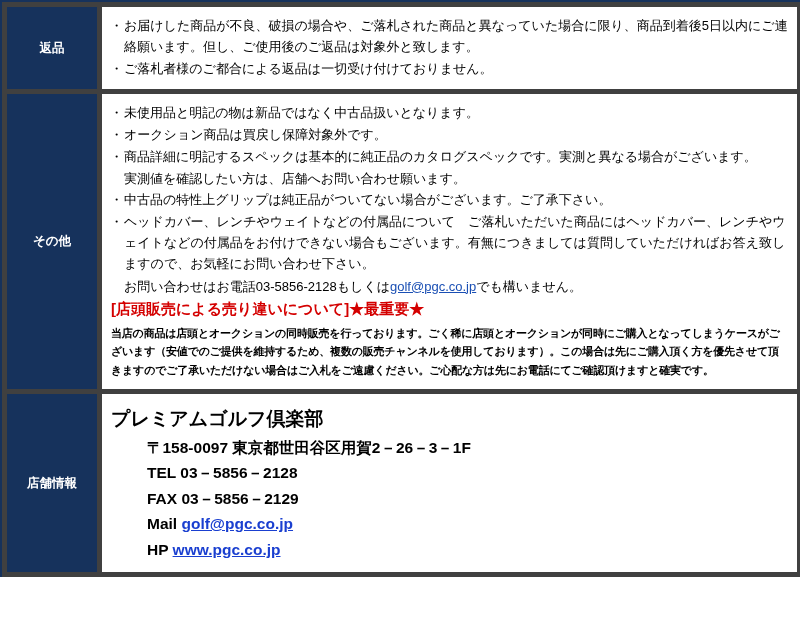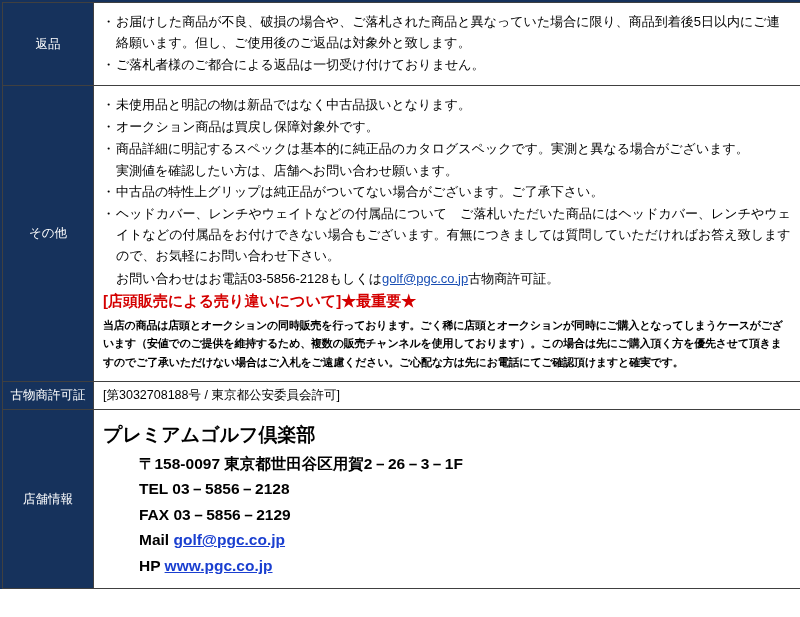--- a/index.html
+++ b/index.html
@@ -21,28 +21,28 @@
     border-top: 0;
     border-bottom: 0;
   }
   table.info {
     width: 800px;
     border-collapse: collapse;
     table-layout: fixed;
   }
   table.info td {
     vertical-align: middle;
-    border: 1px solid #404040;
+    border: 5px solid #404040;
   }
   td.labelcell {
     width: 86px;
     background: #16325c;
     color: #ffffff;
     font-size: 12.5px;
-    font-weight: normal;
+    font-weight: bold;
     text-align: center;
     padding: 4px 2px;
     letter-spacing: 0px;
   }
   td.bodycell {
     background: #ffffff;
     padding: 8px 9px 9px 9px;
     font-size: 13px;
     line-height: 1.62;
     vertical-align: top;
@@ -144,34 +144,30 @@
             <li>未使用品と明記の物は新品ではなく中古品扱いとなります。</li>
             <li>オークション商品は買戻し保障対象外です。</li>
             <li>商品詳細に明記するスペックは基本的に純正品のカタログスペックです。実測と異なる場合がございます。</li>
           </ul>
           <div class="sub">実測値を確認したい方は、店舗へお問い合わせ願います。</div>
           <ul class="bullets">
             <li>中古品の特性上グリップは純正品がついてない場合がございます。ご了承下さい。</li>
             <li>ヘッドカバー、レンチやウェイトなどの付属品について　ご落札いただいた商品にはヘッドカバー、レンチやウェイトなどの付属品をお付けできない場合もございます。有無につきましては質問していただければお答え致しますので、お気軽にお問い合わせ下さい。</li>
           </ul>
           <div class="sub">
-            <span>お問い合わせはお電話03-5856-2128もしくは</span><a class="mail" href="#">golf@pgc.co.jp</a><span>古物商許可証。</span>
+            <span>お問い合わせはお電話03-5856-2128もしくは</span><a class="mail" href="#">golf@pgc.co.jp</a><span>でも構いません。</span>
           </div>
 
           <div class="notice">
             <div class="notice-title">[店頭販売による売り違いについて]★最重要★</div>
             <div class="notice-body">当店の商品は店頭とオークションの同時販売を行っております。ごく稀に店頭とオークションが同時にご購入となってしまうケースがございます（安値でのご提供を維持するため、複数の販売チャンネルを使用しております）。この場合は先にご購入頂く方を優先させて頂きますのでご了承いただけない場合はご入札をご遠慮ください。ご心配な方は先にお電話にてご確認頂けますと確実です。</div>
           </div>
         </td>
       </tr>
 
-      <tr>
-        <td class="labelcell">古物商許可証</td>
-        <td class="license">[第3032708188号 / 東京都公安委員会許可]</td>
-      </tr>
 
       <tr>
         <td class="labelcell">店舗情報</td>
         <td class="shopcell">
           <div class="shop-name">プレミアムゴルフ倶楽部</div>
           <div class="shop-line">〒158-0097 東京都世田谷区用賀2－26－3－1F</div>
           <div class="shop-line">TEL 03－5856－2128</div>
           <div class="shop-line">FAX 03－5856－2129</div>
           <div class="shop-line">
             <span>Mail</span>

